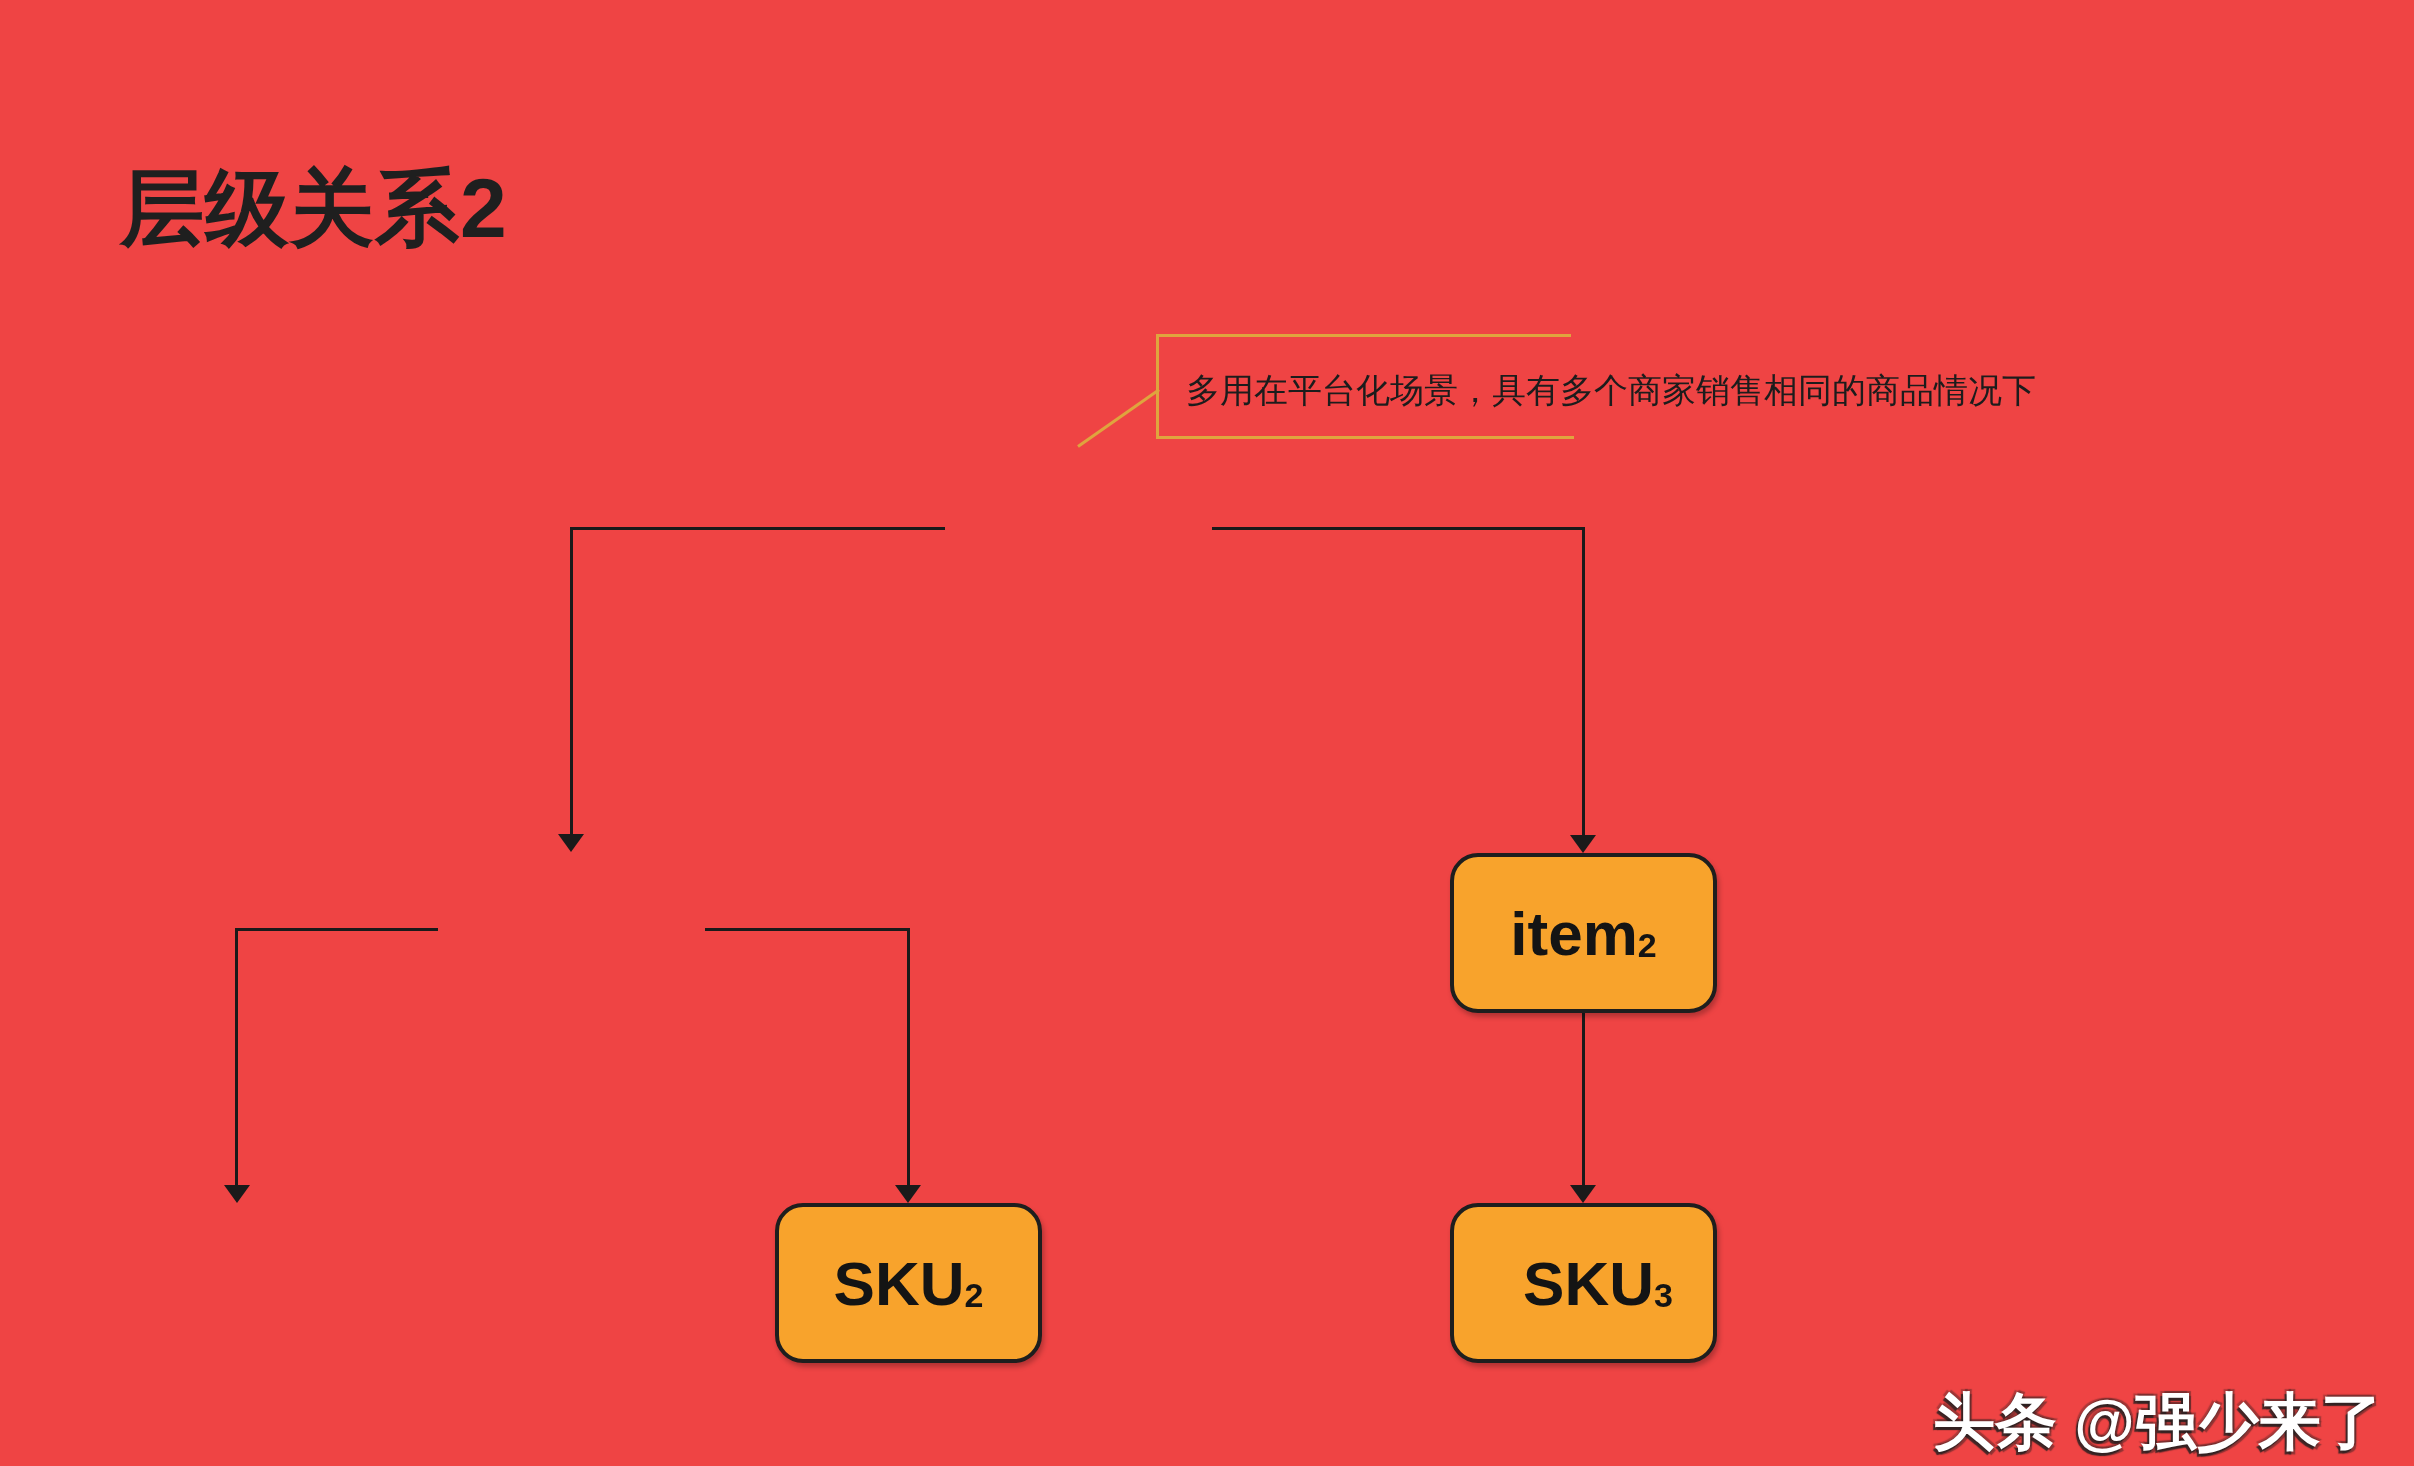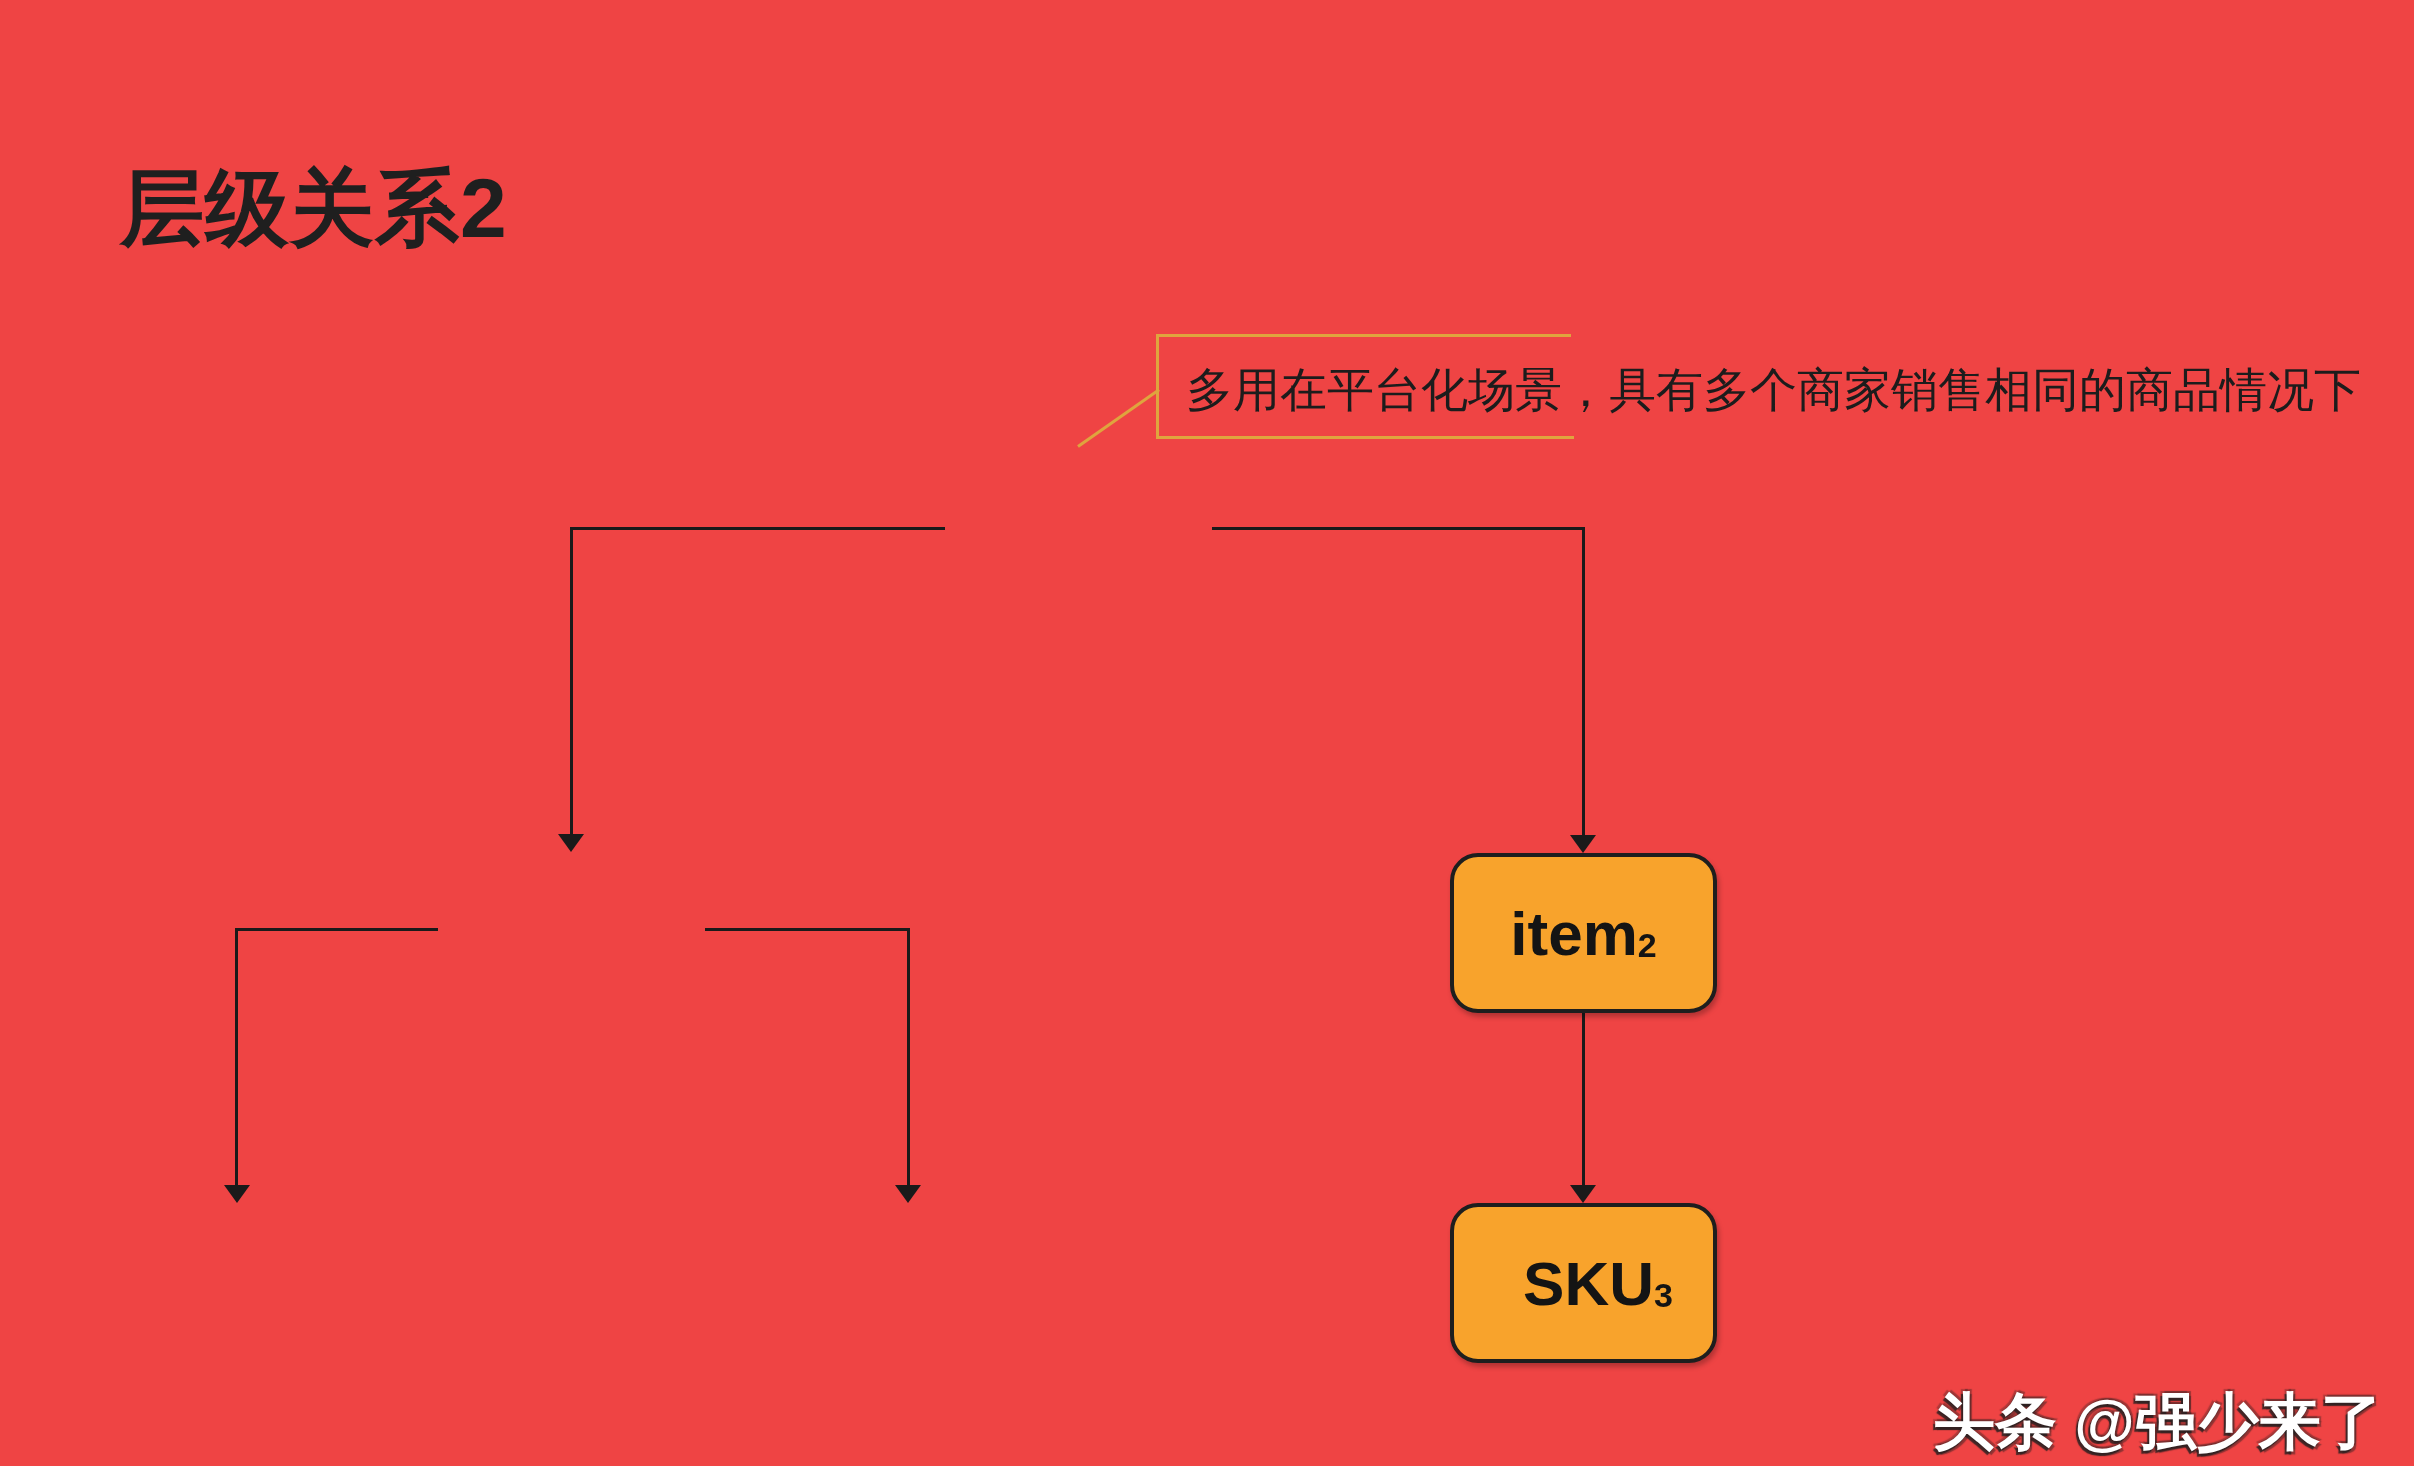--- a/index.html
+++ b/index.html
@@ -12,21 +12,21 @@
     position:absolute;left:120px;top:152px;
     font-size:84px;font-weight:bold;color:#1f1f1f;letter-spacing:1px;white-space:nowrap;
   }
   
   .callout-line{position:absolute;background:#dfa43e;}
   #callout-top{left:1156px;top:334px;width:415px;height:3px;}
   #callout-bottom{left:1156px;top:436px;width:418px;height:3px;}
   #callout-vert{left:1156px;top:334px;width:3px;height:105px;}
   #callout-diag{left:1078px;top:445px;width:99px;height:3px;transform-origin:0 50%;transform:rotate(-35deg);}
   .callout-text{
-    position:absolute;left:1186px;top:362px;font-size:47px;line-height:56px;
+    position:absolute;left:1186px;top:362px;font-size:34px;line-height:56px;
     color:#1c1c1c;white-space:nowrap;
   }
   
   .node{
     position:absolute;width:267px;height:160px;box-sizing:border-box;
     background:#f8a32c;border:4px solid #1e1e1e;border-radius:28px;
     box-shadow:2px 4px 5px rgba(0,0,0,0.25);
     display:flex;align-items:center;justify-content:center;
     color:#141414;font-weight:bold;font-size:62px;
   }
@@ -97,19 +97,22 @@
 
   <div class="arrow-down" id="a-item1"></div>
   <div class="arrow-down" id="a-item2"></div>
   <div class="arrow-down" id="a-sku1"></div>
   <div class="arrow-down" id="a-sku2"></div>
   <div class="arrow-down" id="a-sku3"></div>
 
   <div class="node" id="node-item2">
     <span class="lbl"><span>item</span><span class="sub">2</span></span>
   </div>
+  <div class="node" id="node-sku2">
+    <span class="lbl"><span>SKU</span><span class="sub">2</span></span>
+  </div>
   <div class="node" id="node-sku3">
     <span class="lbl"><span>SKU</span><span class="sub">3</span></span>
   </div>
 
   <div class="watermark">头条 @强少来了</div>
 
 </div>
 
 </body></html>

